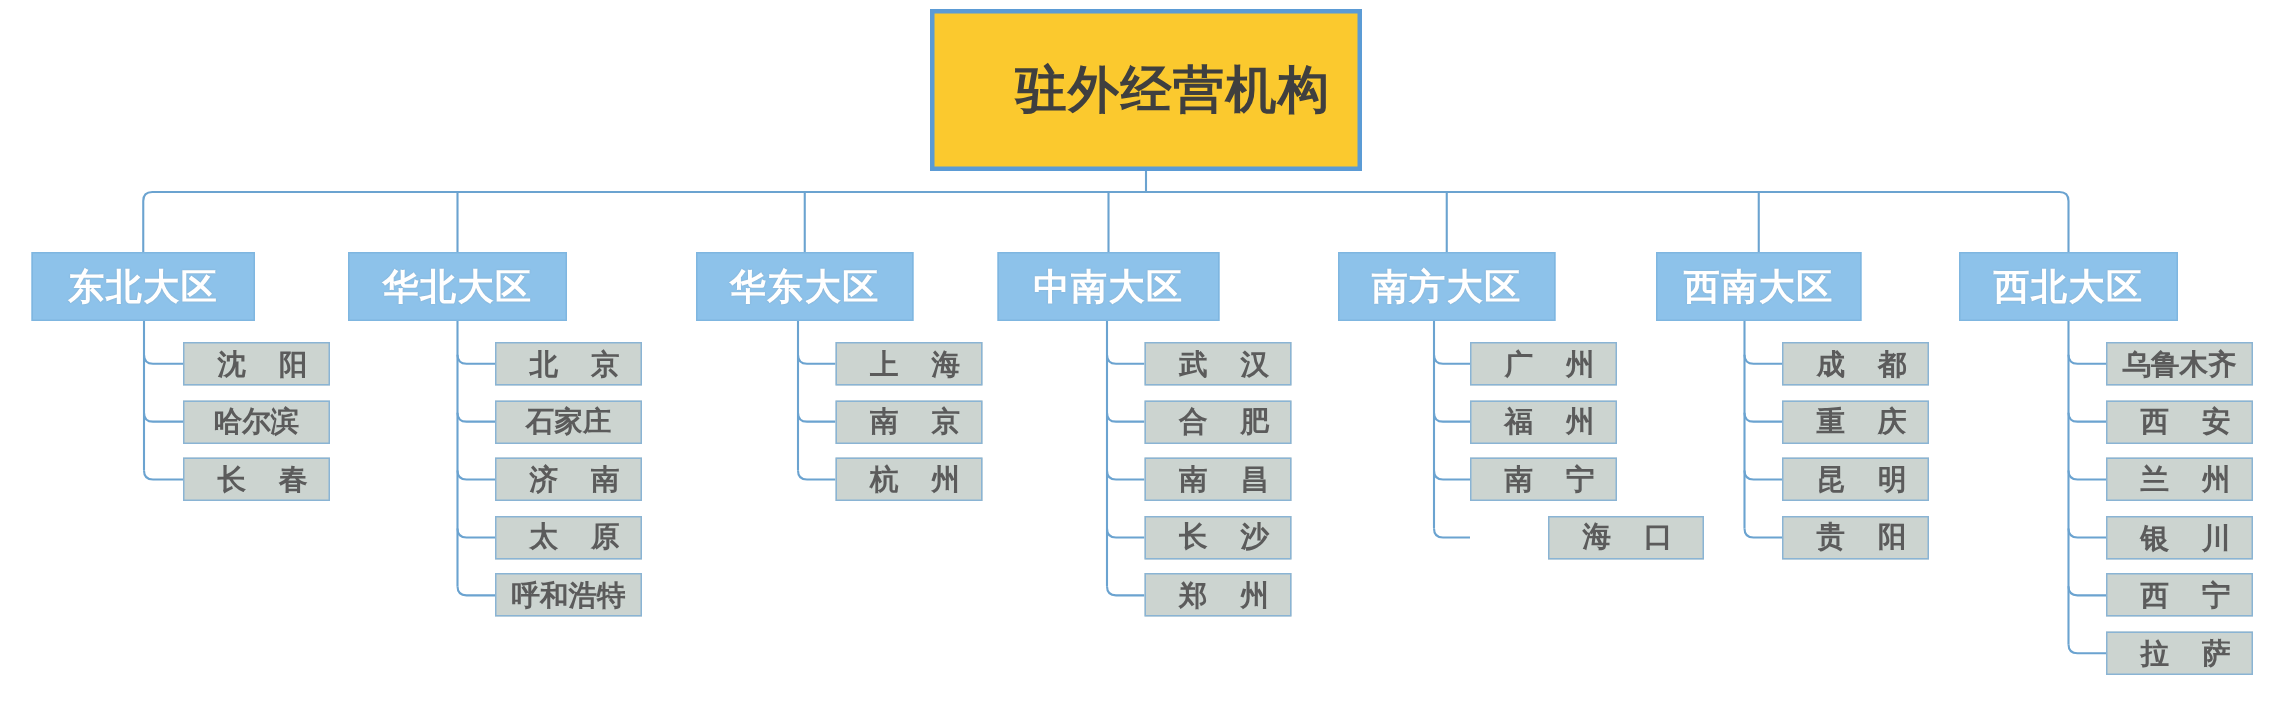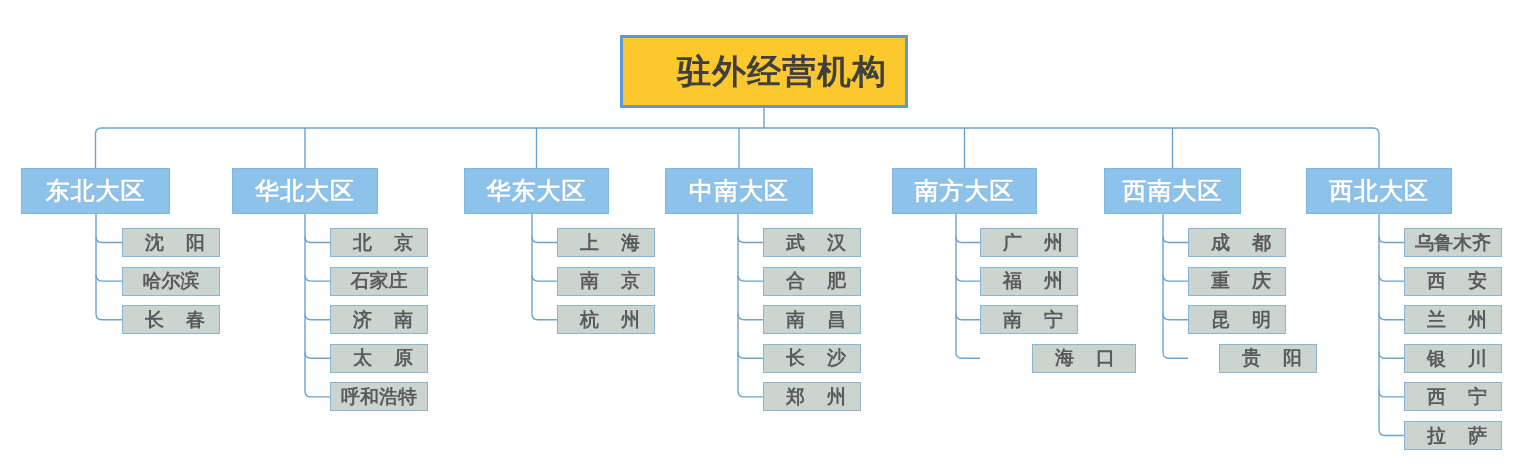--- a/index.html
+++ b/index.html
@@ -162,21 +162,21 @@
       <path d="M 1379 313.7 Q 1379 319.7 1385 319.7
             L 1404 319.7" fill="none" stroke="#6ba3d0" stroke-width="1.4"></path>
       <path d="M 1379 352.3 Q 1379 358.3 1385 358.3
             L 1404 358.3" fill="none" stroke="#6ba3d0" stroke-width="1.4"></path>
       <path d="M 1379 390.9 Q 1379 396.9 1385 396.9
             L 1404 396.9" fill="none" stroke="#6ba3d0" stroke-width="1.4"></path>
       <path d="M 1379 429.5 Q 1379 435.5 1385 435.5
             L 1404 435.5" fill="none" stroke="#6ba3d0" stroke-width="1.4"></path>
     </svg>
 
-  <div class="node node-root" id="root-node" style="left: 620px; top: 35px; width: 288px; height: 73px; padding-left: 36px;">
+  <div class="node node-root" id="root-node" style="left: 620px; top: 6px; width: 288px; height: 108px; padding-left: 36px;">
     <span>驻外经营机构</span>
   </div>
 
   <div id="nodes-layer">
       <div class="node node-region" style="left: 21px; top: 168px; width: 149px; height: 46px;">
         <span>东北大区</span>
       </div>
       <div class="node node-city spaced" style="left: 122px; top: 228px; width: 98px; height: 29px;">
         <span class="city-text">沈阳</span>
       </div>
@@ -254,21 +254,21 @@
       </div>
       <div class="node node-city spaced" style="left: 1188px; top: 228px; width: 98px; height: 29px;">
         <span class="city-text">成都</span>
       </div>
       <div class="node node-city spaced" style="left: 1188px; top: 266.6px; width: 98px; height: 29px;">
         <span class="city-text">重庆</span>
       </div>
       <div class="node node-city spaced" style="left: 1188px; top: 305.2px; width: 98px; height: 29px;">
         <span class="city-text">昆明</span>
       </div>
-      <div class="node node-city spaced" style="left: 1188px; top: 343.8px; width: 98px; height: 29px; margin-left: 31px;">
+      <div class="node node-city spaced" style="left: 1188px; top: 343.8px; width: 98px; height: 29px;">
         <span class="city-text">贵阳</span>
       </div>
       <div class="node node-region" style="left: 1306px; top: 168px; width: 146px; height: 46px;">
         <span>西北大区</span>
       </div>
       <div class="node node-city" style="left: 1404px; top: 228px; width: 98px; height: 29px;">
         <span class="city-text">乌鲁木齐</span>
       </div>
       <div class="node node-city spaced" style="left: 1404px; top: 266.6px; width: 98px; height: 29px;">
         <span class="city-text">西安</span>

